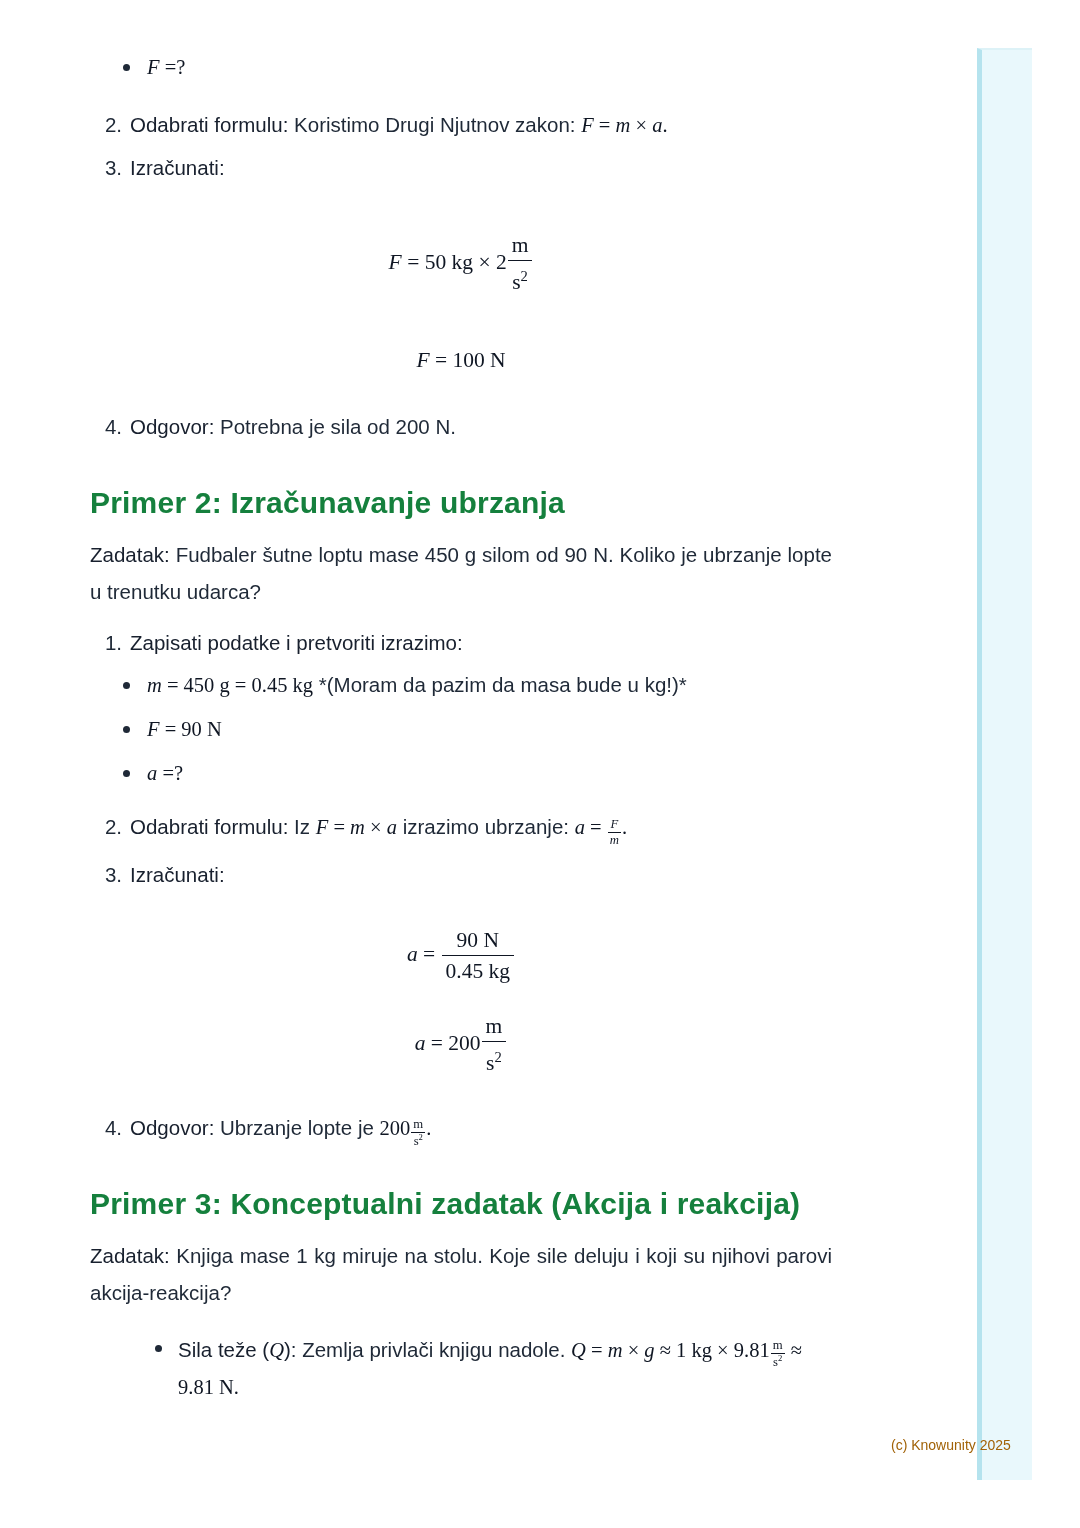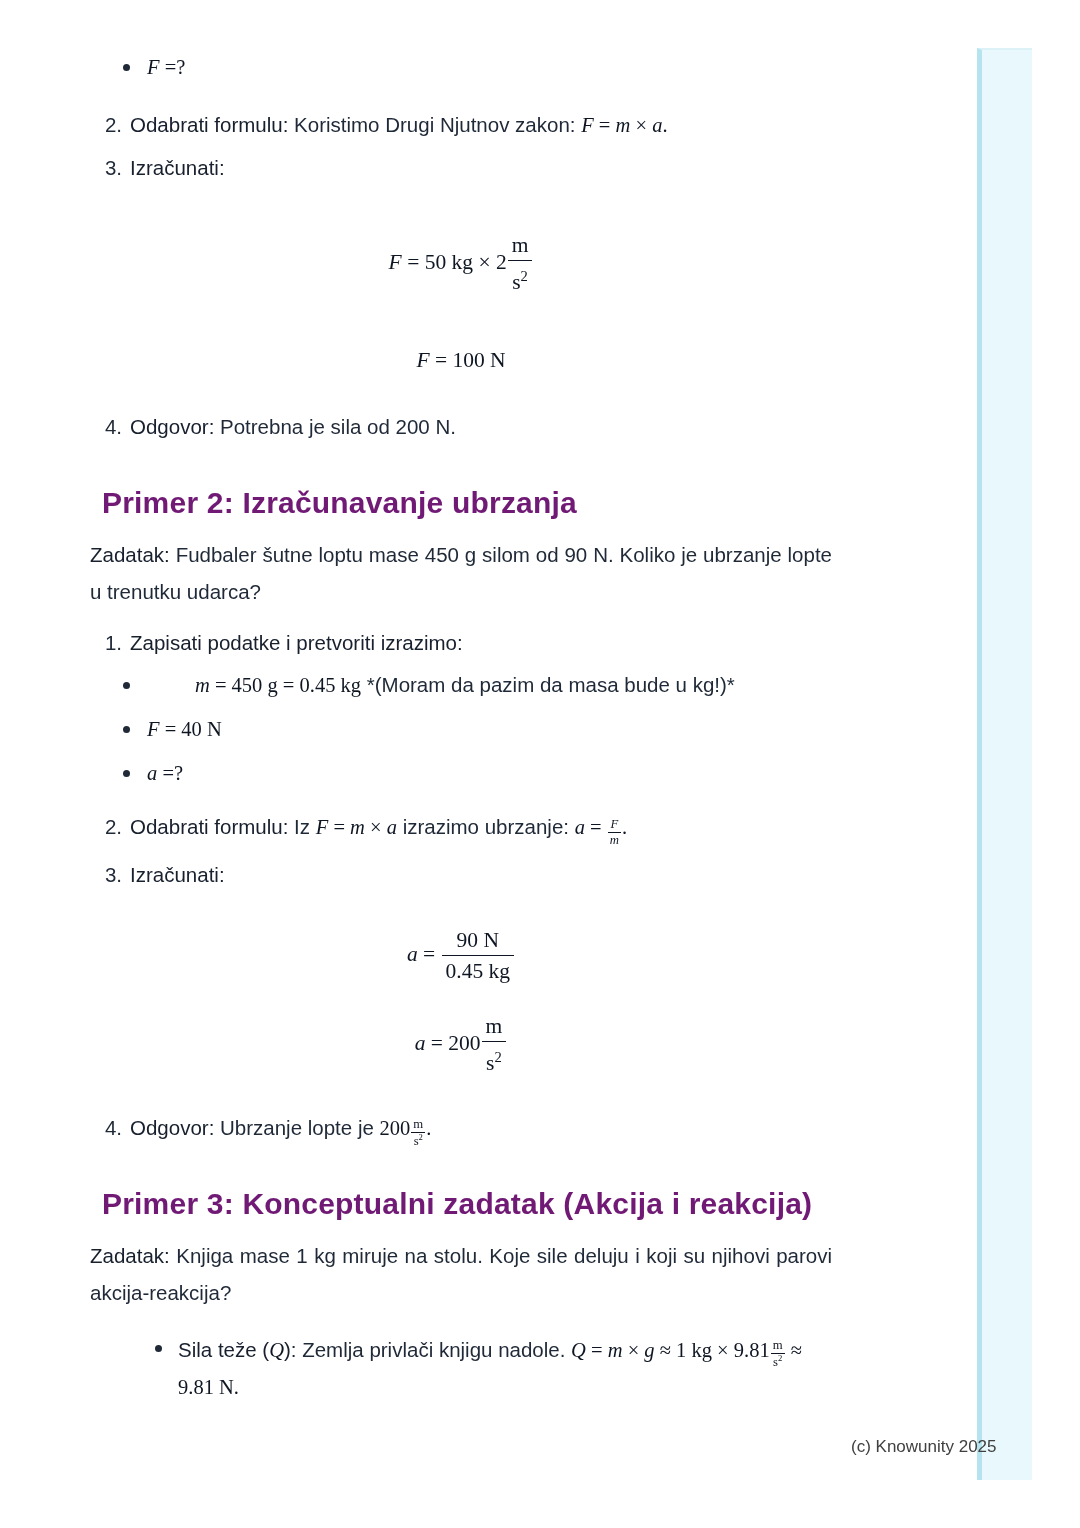--- a/index.html
+++ b/index.html
@@ -14,23 +14,23 @@
   .side-bar {
     position:absolute;
     left:977px; top:48px;
     width:50px; height:1430px;
     background:#e9f8fc;
     border-left:5px solid #b5e3ee;
     border-top:2px solid #ddf2f7;
   }
   .watermark {
     position:absolute;
-    left:851px; top:1437px;
-    font-size:17px;
-    color:#404040;
+    left:891px; top:1437px;
+    font-size:14px;
+    color:#a16207;
     z-index:2;
     white-space:nowrap;
   }
   .content {
     position:absolute;
     left:90px; top:38px;
     width:742px;
   }
   
   .body-p {
@@ -95,26 +95,26 @@
     line-height:1.15;
     margin:0 1px;
   }
   .ifrac .top { display:block; padding:0 2px; }
   .ifrac .bot { display:block; border-top:1.2px solid #0f1623; padding:0 2px; }
   
   .h2 {
     font-size:30px;
     line-height:38px;
     font-weight:700;
-    color:#701a75;
+    color:#15803d;
     letter-spacing:0.2px;
-    margin:12px;
-  }
-  
-  .mt12 { margin-top:12px;gap:48px; } .mt14 { margin-top:14px; } .mt18 { margin-top:18px; }
+    margin:0;
+  }
+  
+  .mt12 { margin-top:12px; } .mt14 { margin-top:14px; } .mt18 { margin-top:18px; }
   .mt22 { margin-top:22px; } .mt24 { margin-top:24px; } .mt28 { margin-top:28px; }
   .mt32 { margin-top:48px; } .mt36 { margin-top:36px; } .mt38 { margin-top:38px; }
   .mt42 { margin-top:42px; } .mt48 { margin-top:27px; }
   .mt50 { margin-top:50px; }
   .gap13 { margin-bottom:13px; }
   .bgap { margin-bottom:14px; }
 </style>
 </head>
 <body>
 
@@ -161,21 +161,21 @@
       <span class="num">1.</span>
       <span class="stext"><b class="lbl">Zapisati podatke i pretvoriti izrazimo:</b></span>
     </div>
 
     <div class="bitem ind2 mt12 bgap">
       <span class="dot"></span>
       <span><span class="math"><i>m</i><span> = 450 g = 0.45 kg</span></span><span> *(Moram da pazim da masa bude u kg!)*</span></span>
     </div>
     <div class="bitem ind2 bgap">
       <span class="dot"></span>
-      <span class="math"><i>F</i><span> = 40 N</span></span>
+      <span class="math"><i>F</i><span> = 90 N</span></span>
     </div>
     <div class="bitem ind2">
       <span class="dot"></span>
       <span class="math"><i>a</i><span> =?</span></span>
     </div>
 
     <div class="step mt24 gap13">
       <span class="num">2.</span>
       <span class="stext"><b class="lbl">Odabrati formulu:</b><span> Iz </span><span class="math"><i>F</i><span> = </span><i>m</i><span> × </span><i>a</i></span><span> izrazimo ubrzanje: </span><span class="math"><i>a</i><span> = </span><span class="ifrac"><span class="top"><i>F</i></span><span class="bot"><i>m</i></span></span><span>.</span></span></span>
     </div>

